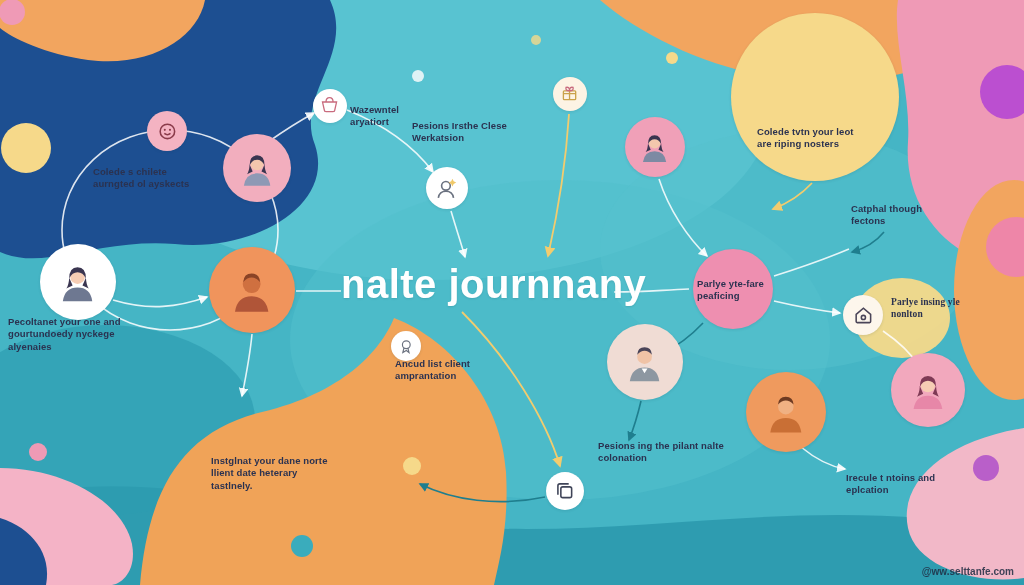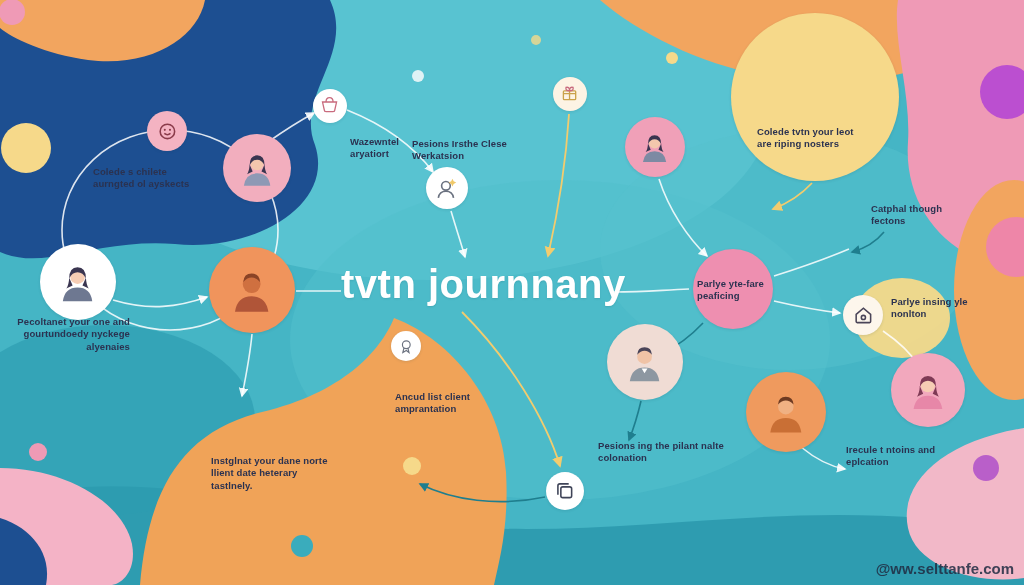--- a/index.html
+++ b/index.html
@@ -19,21 +19,21 @@
     position:absolute;font-size:9.5px;line-height:1.3;font-weight:600;
     color:var(--ink,#2b3250);letter-spacing:.1px;
   }
   .title{
     position:absolute;left:341px;top:262px;width:280px;
     font-size:40px;font-weight:700;color:#fff;letter-spacing:.5px;
     white-space:nowrap;text-shadow:0 1px 2px rgba(20,70,80,.15);
   }
   .watermark{
     position:absolute;right:10px;bottom:8px;
-    font-size:15px;color:rgba(32,44,66,.85);font-weight:600;
+    font-size:10px;color:rgba(32,44,66,.85);font-weight:600;
   }
   .cw{stroke:rgba(255,255,255,.85);fill:none;stroke-width:1.6;}
   .cy{stroke:#f2cc6e;fill:none;stroke-width:1.8;}
   .ct{stroke:#1f7e8e;fill:none;stroke-width:1.6;}
 </style>
 </head>
 <body>
 
 <div class="canvas">
 
@@ -96,21 +96,21 @@
     <path d="M462 312 C 510 360 546 420 560 466" class="cy" marker-end="url(#ay)"></path>
     <path d="M252 334 C 250 356 246 376 242 396" class="cw" marker-end="url(#aw)"></path>
     <path d="M641 401 C 637 418 633 430 629 440" class="ct" marker-end="url(#at)"></path>
     <path d="M801 447 C 818 461 833 467 845 469" class="cw" marker-end="url(#aw)"></path>
     <path d="M545 497 C 498 507 452 500 420 484" class="ct" marker-end="url(#at)"></path>
     <path d="M113 300 C 150 311 178 307 207 297" class="cw" marker-end="url(#aw)"></path>
   </svg>
 
   <div class="node" style="left:731px;top:13px;width:168px;height:168px;background:#f6d98a;"></div>
 
-  <div class="title">tvtn journnany</div>
+  <div class="title">nalte journnany</div>
 
   <div class="node" style="left:40px;top:244px;width:76px;height:76px;background:#ffffff;">
     <svg viewBox="0 0 48 48">
       <circle cx="24" cy="19" r="7.5" fill="#f6cdb4"></circle>
       <path d="M15.5 21 Q15.5 9.5 24 9.5 Q32.5 9.5 32.5 21 Q29.5 14.5 24 14.5 Q18.5 14.5 15.5 21 Z" fill="#3a3550"></path>
       <path d="M15.5 20 Q15 28 12.5 31 L19 28 Z" fill="#3a3550"></path>
       <path d="M32.5 20 Q33 28 35.5 31 L29 28 Z" fill="#3a3550"></path>
       <path d="M9 44 Q11 30 24 30 Q37 30 39 44 Z" fill="#6e7891"></path>
     </svg>
   </div>
@@ -219,26 +219,26 @@
   </div>
 
   <div class="node" style="left:391px;top:331px;width:30px;height:30px;background:#ffffff;">
     <svg viewBox="0 0 24 24" fill="none" stroke="#6b7280" stroke-width="1.5">
       <circle cx="12" cy="10" r="5"></circle>
       <path d="M9 14 l-1.5 6 L12 17.5 L15.5 20 L14 14"></path>
     </svg>
   </div>
 
   <div class="lbl" style="left:93px;top:166px;width:112px;">Colede s chilete aurngted ol ayskects</div>
-  <div class="lbl" style="left:350px;top:104px;width:82px;margin-top:32px;">Wazewntel aryatiort</div>
-  <div class="lbl" style="left:412px;top:138px;width:108px;">Pesions Irsthe Clese Werkatsion</div>
-  <div class="lbl" style="left:8px;top:316px;width:122px;text-align:right;">Pecoltanet your one and gourtundoedy nyckege alyenaies</div>
+  <div class="lbl" style="left:350px;top:104px;width:82px;">Wazewntel aryatiort</div>
+  <div class="lbl" style="left:412px;top:120px;width:108px;">Pesions Irsthe Clese Werkatsion</div>
+  <div class="lbl" style="left:8px;top:316px;width:122px;">Pecoltanet your one and gourtundoedy nyckege alyenaies</div>
   <div class="lbl" style="left:757px;top:126px;width:110px;">Colede tvtn your leot are riping nosters</div>
-  <div class="lbl" style="left:871px;top:203px;width:100px;">Catphal though fectons</div>
+  <div class="lbl" style="left:851px;top:203px;width:100px;">Catphal though fectons</div>
   <div class="lbl" style="left:697px;top:278px;width:95px;">Parlye yte-fare peaficing</div>
-  <div class="lbl" style="left:891px;top:296px;width:85px;">Parlye insing yle nonlton</div>
-  <div class="lbl" style="left:395px;top:358px;width:105px;margin-top:33px;">Ancud list client amprantation</div>
+  <div class="lbl" style="left:891px;top:296px;width:85px;font-family:Liberation Serif, serif;">Parlye insing yle nonlton</div>
+  <div class="lbl" style="left:395px;top:358px;width:105px;">Ancud list client amprantation</div>
   <div class="lbl" style="left:211px;top:455px;width:122px;">Instglnat your dane norte llient date heterary tastlnely.</div>
   <div class="lbl" style="left:598px;top:440px;width:132px;">Pesions ing the pilant nalte colonation</div>
-  <div class="lbl" style="left:846px;top:444px;width:110px;">Irecule t ntoins and eplcation</div>
+  <div class="lbl" style="left:846px;top:472px;width:110px;">Irecule t ntoins and eplcation</div>
 
   <div class="watermark">@ww.selttanfe.com</div>
 </div>
 
 </body></html>

